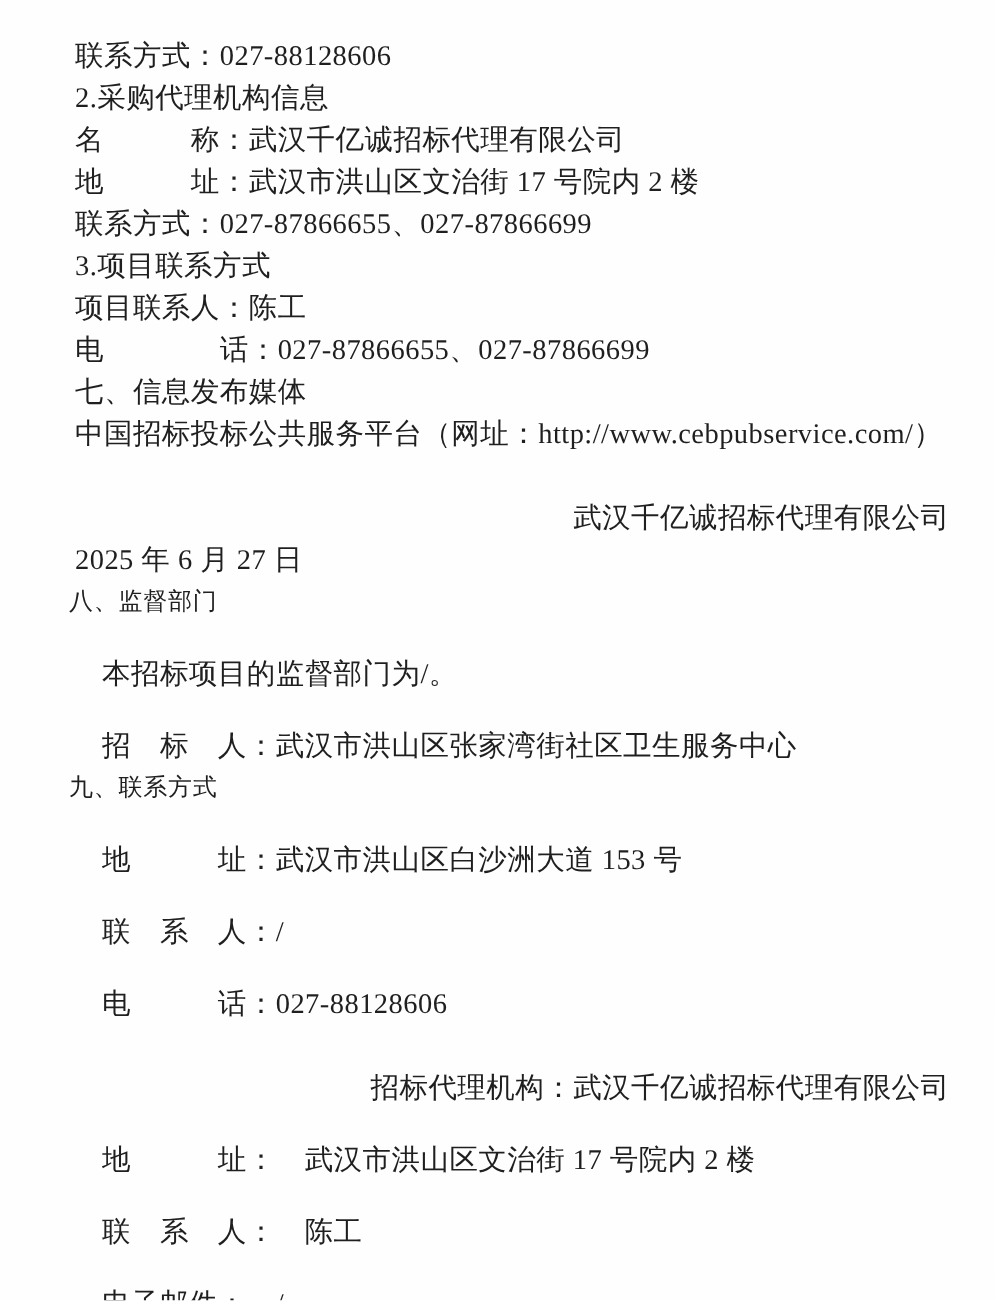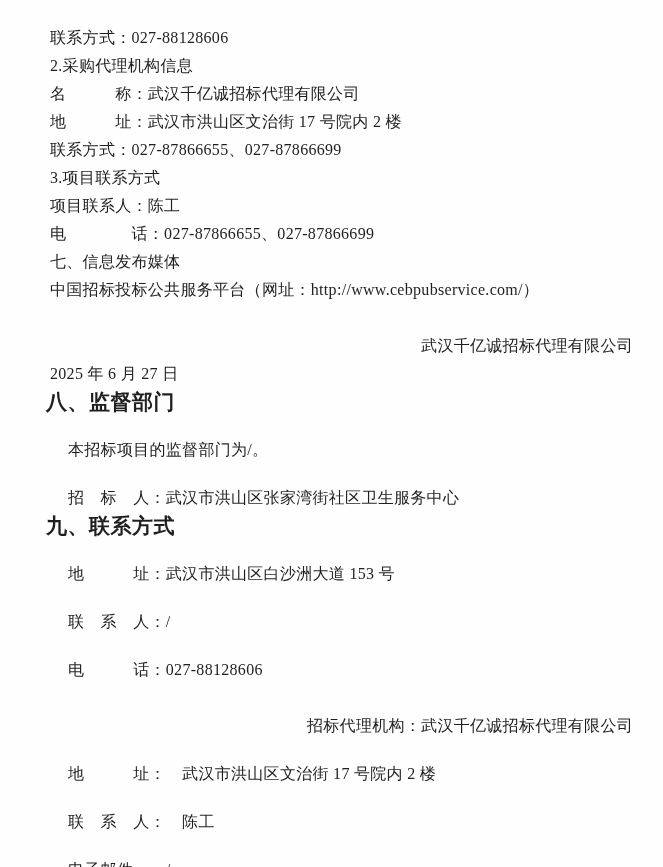--- a/index.html
+++ b/index.html
@@ -16,30 +16,30 @@
     font-family: "Liberation Serif", "DejaVu Serif", serif;
     color: #1f1f1f;
   }
   .doc {
     position: absolute;
     top: 24px;
     left: 50px;
     right: 30px;
   }
   .line {
-    font-size: 16px;
+    font-size: 19px;
     line-height: 28px;
     height: 28px;
     white-space: pre;
     letter-spacing: 0.3px;
     font-weight: 400;
   }
   .line.heading {
-    font-size: 21px;
-    font-weight: 700;
+    font-size: 16px;
+    font-weight: 400;
     letter-spacing: 0.5px;
     margin-left: -4px;
   }
   .line.indent-1 {
     padding-left: 18px;
     margin-top: 20px;
   }
   .line.gap-before {
     margin-top: 28px;
     text-align: right;

